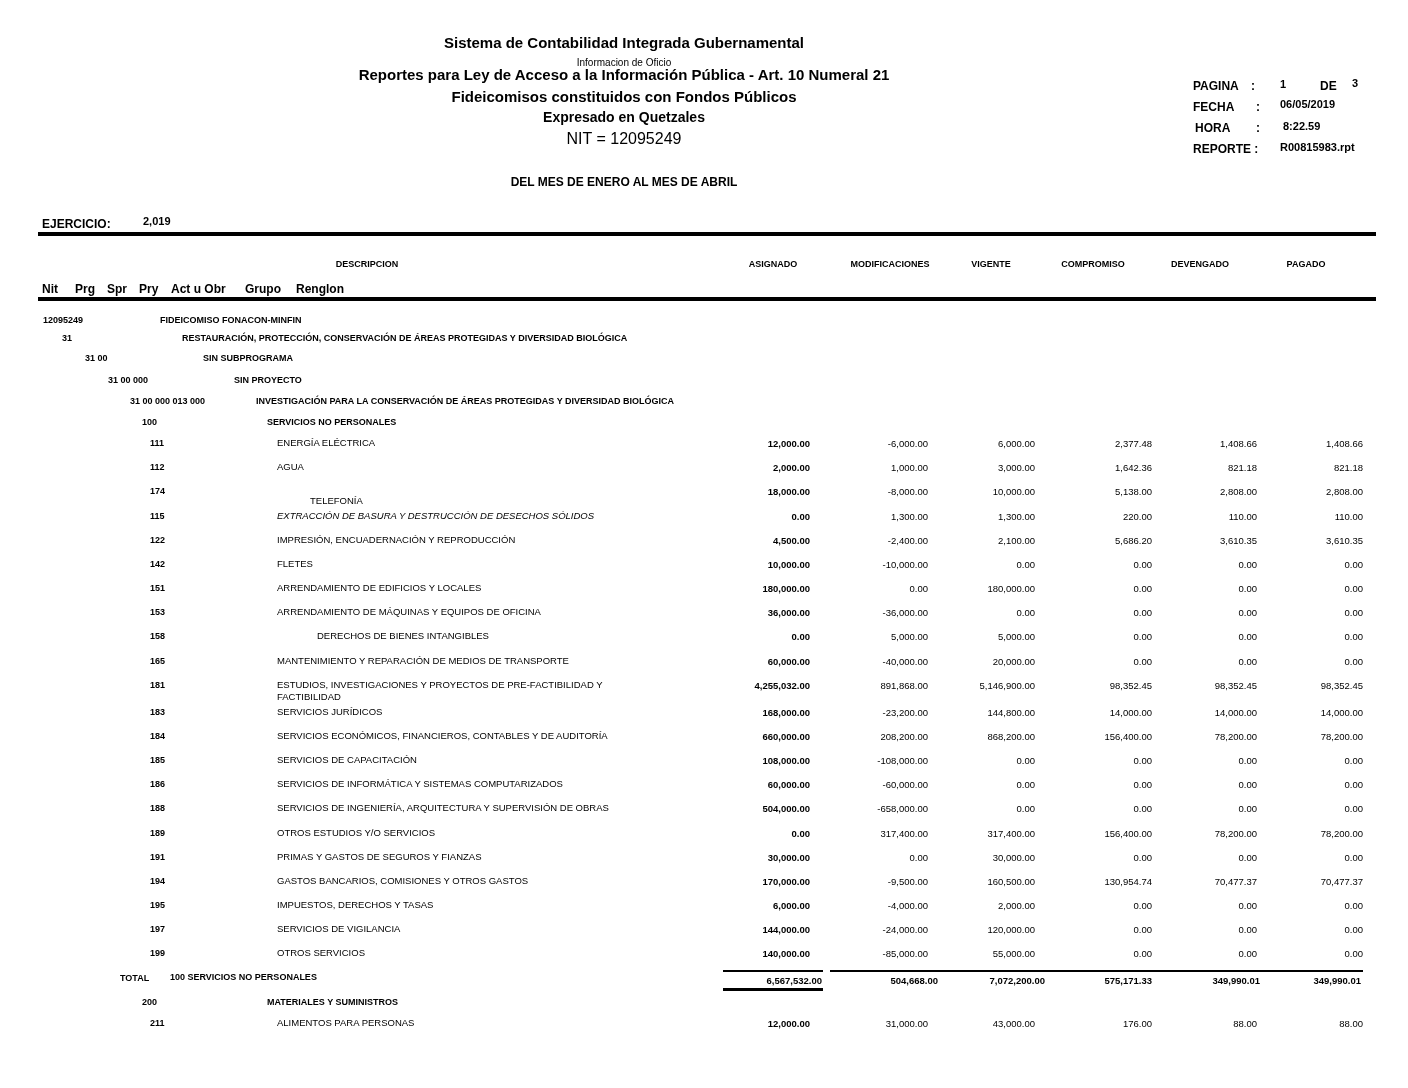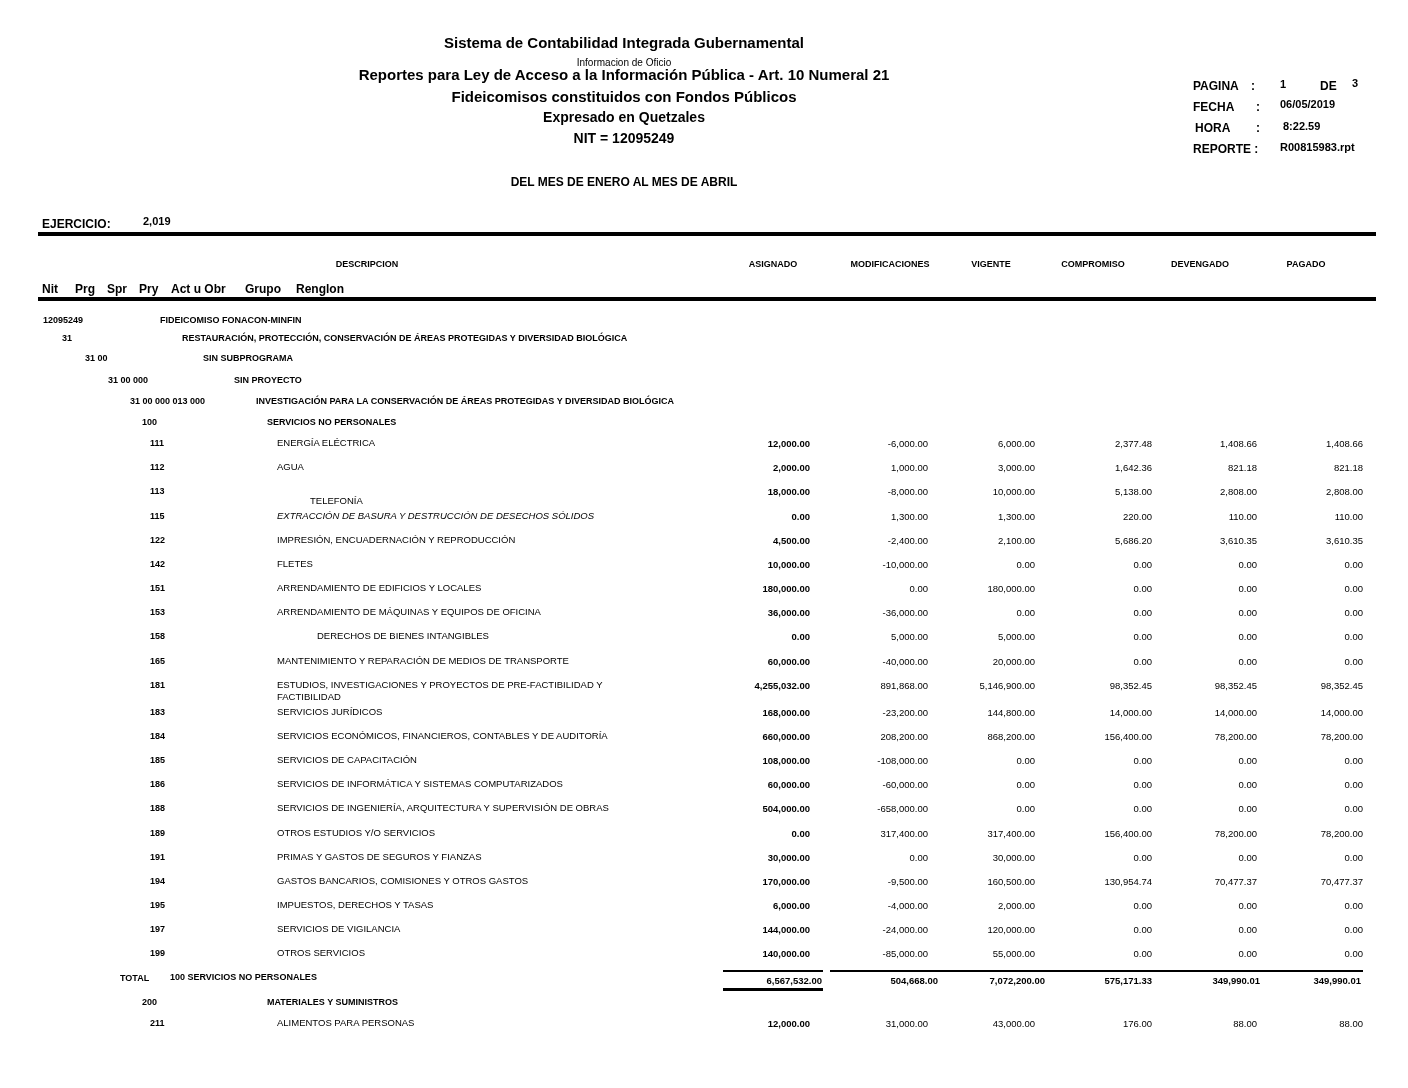--- a/index.html
+++ b/index.html
@@ -7,21 +7,21 @@
     width: 1408px; height: 1088px; position: relative; overflow: hidden;
     font-family: "Liberation Sans", sans-serif; color: #000;
   }
   .abs { position: absolute; white-space: nowrap; }
   .b { font-weight: bold; }
   .title1 { top: 34px; left: 0; width: 1248px; text-align: center; font-size: 15px; font-weight: bold; }
   .subsmall { top: 57px; left: 0; width: 1248px; text-align: center; font-size: 10px; }
   .title2 { top: 66px; left: 0; width: 1248px; text-align: center; font-size: 15px; font-weight: bold; }
   .title3 { top: 88px; left: 0; width: 1248px; text-align: center; font-size: 15px; font-weight: bold; }
   .title4 { top: 109px; left: 0; width: 1248px; text-align: center; font-size: 14px; font-weight: bold; }
-  .title5 { top: 130px; left: 0; width: 1248px; text-align: center; font-size: 14px; font-weight: bold; }
+  .title5 { top: 130px; left: 0; width: 1248px; text-align: center; font-size: 16px; font-weight: normal; }
   .period { top: 175px; left: 0; width: 1248px; text-align: center; font-size: 12px; font-weight: bold; }
 
   .meta-label { font-size: 12px; font-weight: bold; left: 1193px; }
   .meta-colon { font-size: 12px; font-weight: bold; }
   .meta-val { font-size: 11px; font-weight: bold; left: 1280px; }
 
   .rule { position: absolute; left: 38px; width: 1338px; background: #000; }
 
   .colhdr { position: absolute; top: 259px; font-size: 9px; font-weight: bold; text-align: center; width: 110px; }
   .keyhdr { position: absolute; top: 282px; font-size: 12px; font-weight: bold; }
@@ -117,21 +117,21 @@
       <div class="code" style="top: 462px;">112</div>
       <div class="desc" style="top: 461px;">AGUA</div>
       <div class="num asig" style="top: 462px;">2,000.00</div>
       <div class="num c2" style="top: 462px;">1,000.00</div>
       <div class="num c3" style="top: 462px;">3,000.00</div>
       <div class="num c4" style="top: 462px;">1,642.36</div>
       <div class="num c5" style="top: 462px;">821.18</div>
       <div class="num c6" style="top: 462px;">821.18</div>
     </div>
     <div>
-      <div class="code" style="top: 486px;">113</div>
+      <div class="code" style="top: 486px;">174</div>
       <div class="desc" style="top: 495px; margin-left: 33px;">TELEFONÍA</div>
       <div class="num asig" style="top: 486px;">18,000.00</div>
       <div class="num c2" style="top: 486px;">-8,000.00</div>
       <div class="num c3" style="top: 486px;">10,000.00</div>
       <div class="num c4" style="top: 486px;">5,138.00</div>
       <div class="num c5" style="top: 486px;">2,808.00</div>
       <div class="num c6" style="top: 486px;">2,808.00</div>
     </div>
     <div>
       <div class="code" style="top: 511px;">115</div>

